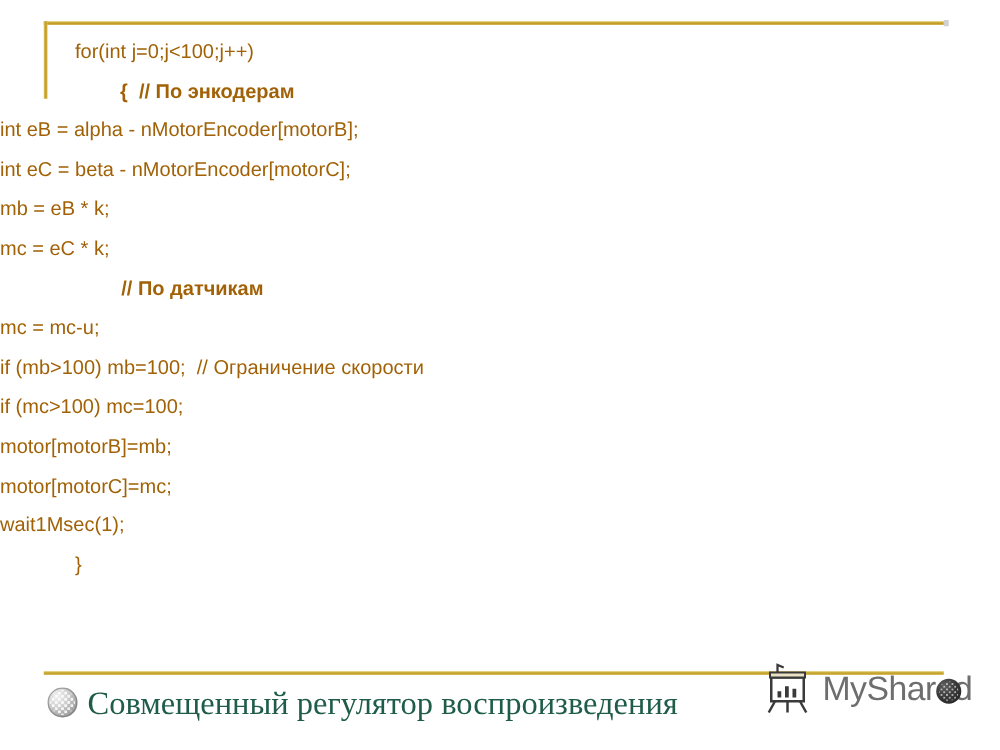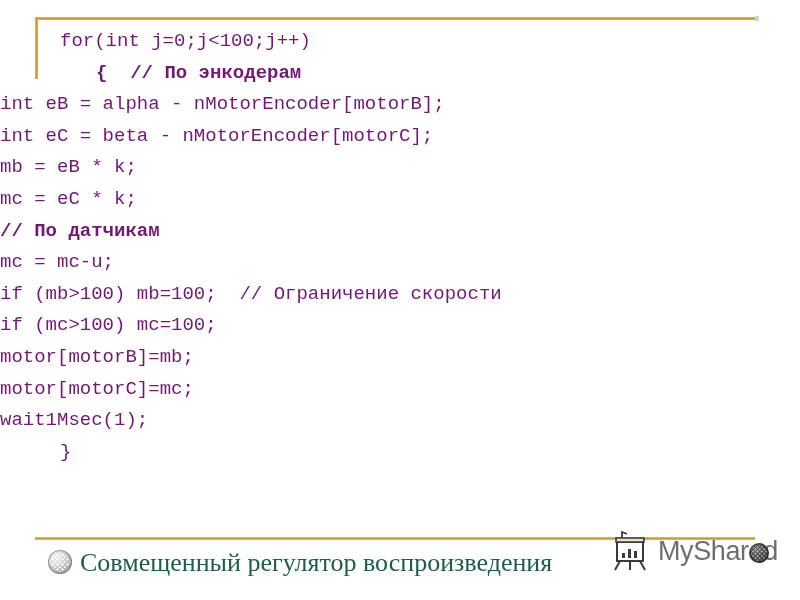--- a/index.html
+++ b/index.html
@@ -52,31 +52,31 @@
   }
 
   
   .code-block {
     position: absolute;
     left: 0px;
     top: 26px;
     width: 800px;
   }
   .code-line {
-    font-family: Liberation Mono, monospace;
-    font-size: 19px;
+    font-family: Liberation Sans, sans-serif;
+    font-size: 16px;
     line-height: 31.6px;
-    color: #701a75;
+    color: #a16207;
     white-space: pre;
     letter-spacing: 0px;
   }
   .code-line.lvl0 { padding-left: 60px; }
   .code-line.lvl1 { padding-left: 96px; }
   .code-line.lvl2 { }
-  .code-line.lvl2i { }
+  .code-line.lvl2i { padding-left: 97px; }
   .code-line.cmt  { font-weight: bold; }
 
   
   .code-line.closer {
     padding-left: 60px;
     position: relative;
     z-index: 3;
   }
 
   
@@ -85,21 +85,21 @@
     left: 35px;
     top: 537px;
     width: 720px;
     height: 3px;
     background: linear-gradient(to bottom, #e0c35f 0%, #c0a026 55%, #dcc268 100%);
     z-index: 1;
   }
 
   .footer {
     position: absolute;
-    left: 18px;
+    left: 8px;
     top: 543px;
     width: 704px;
     height: 57px;
     z-index: 2;
   }
 
   .footer-bullet {
     position: absolute;
     left: 30px;
     top: 7px;

